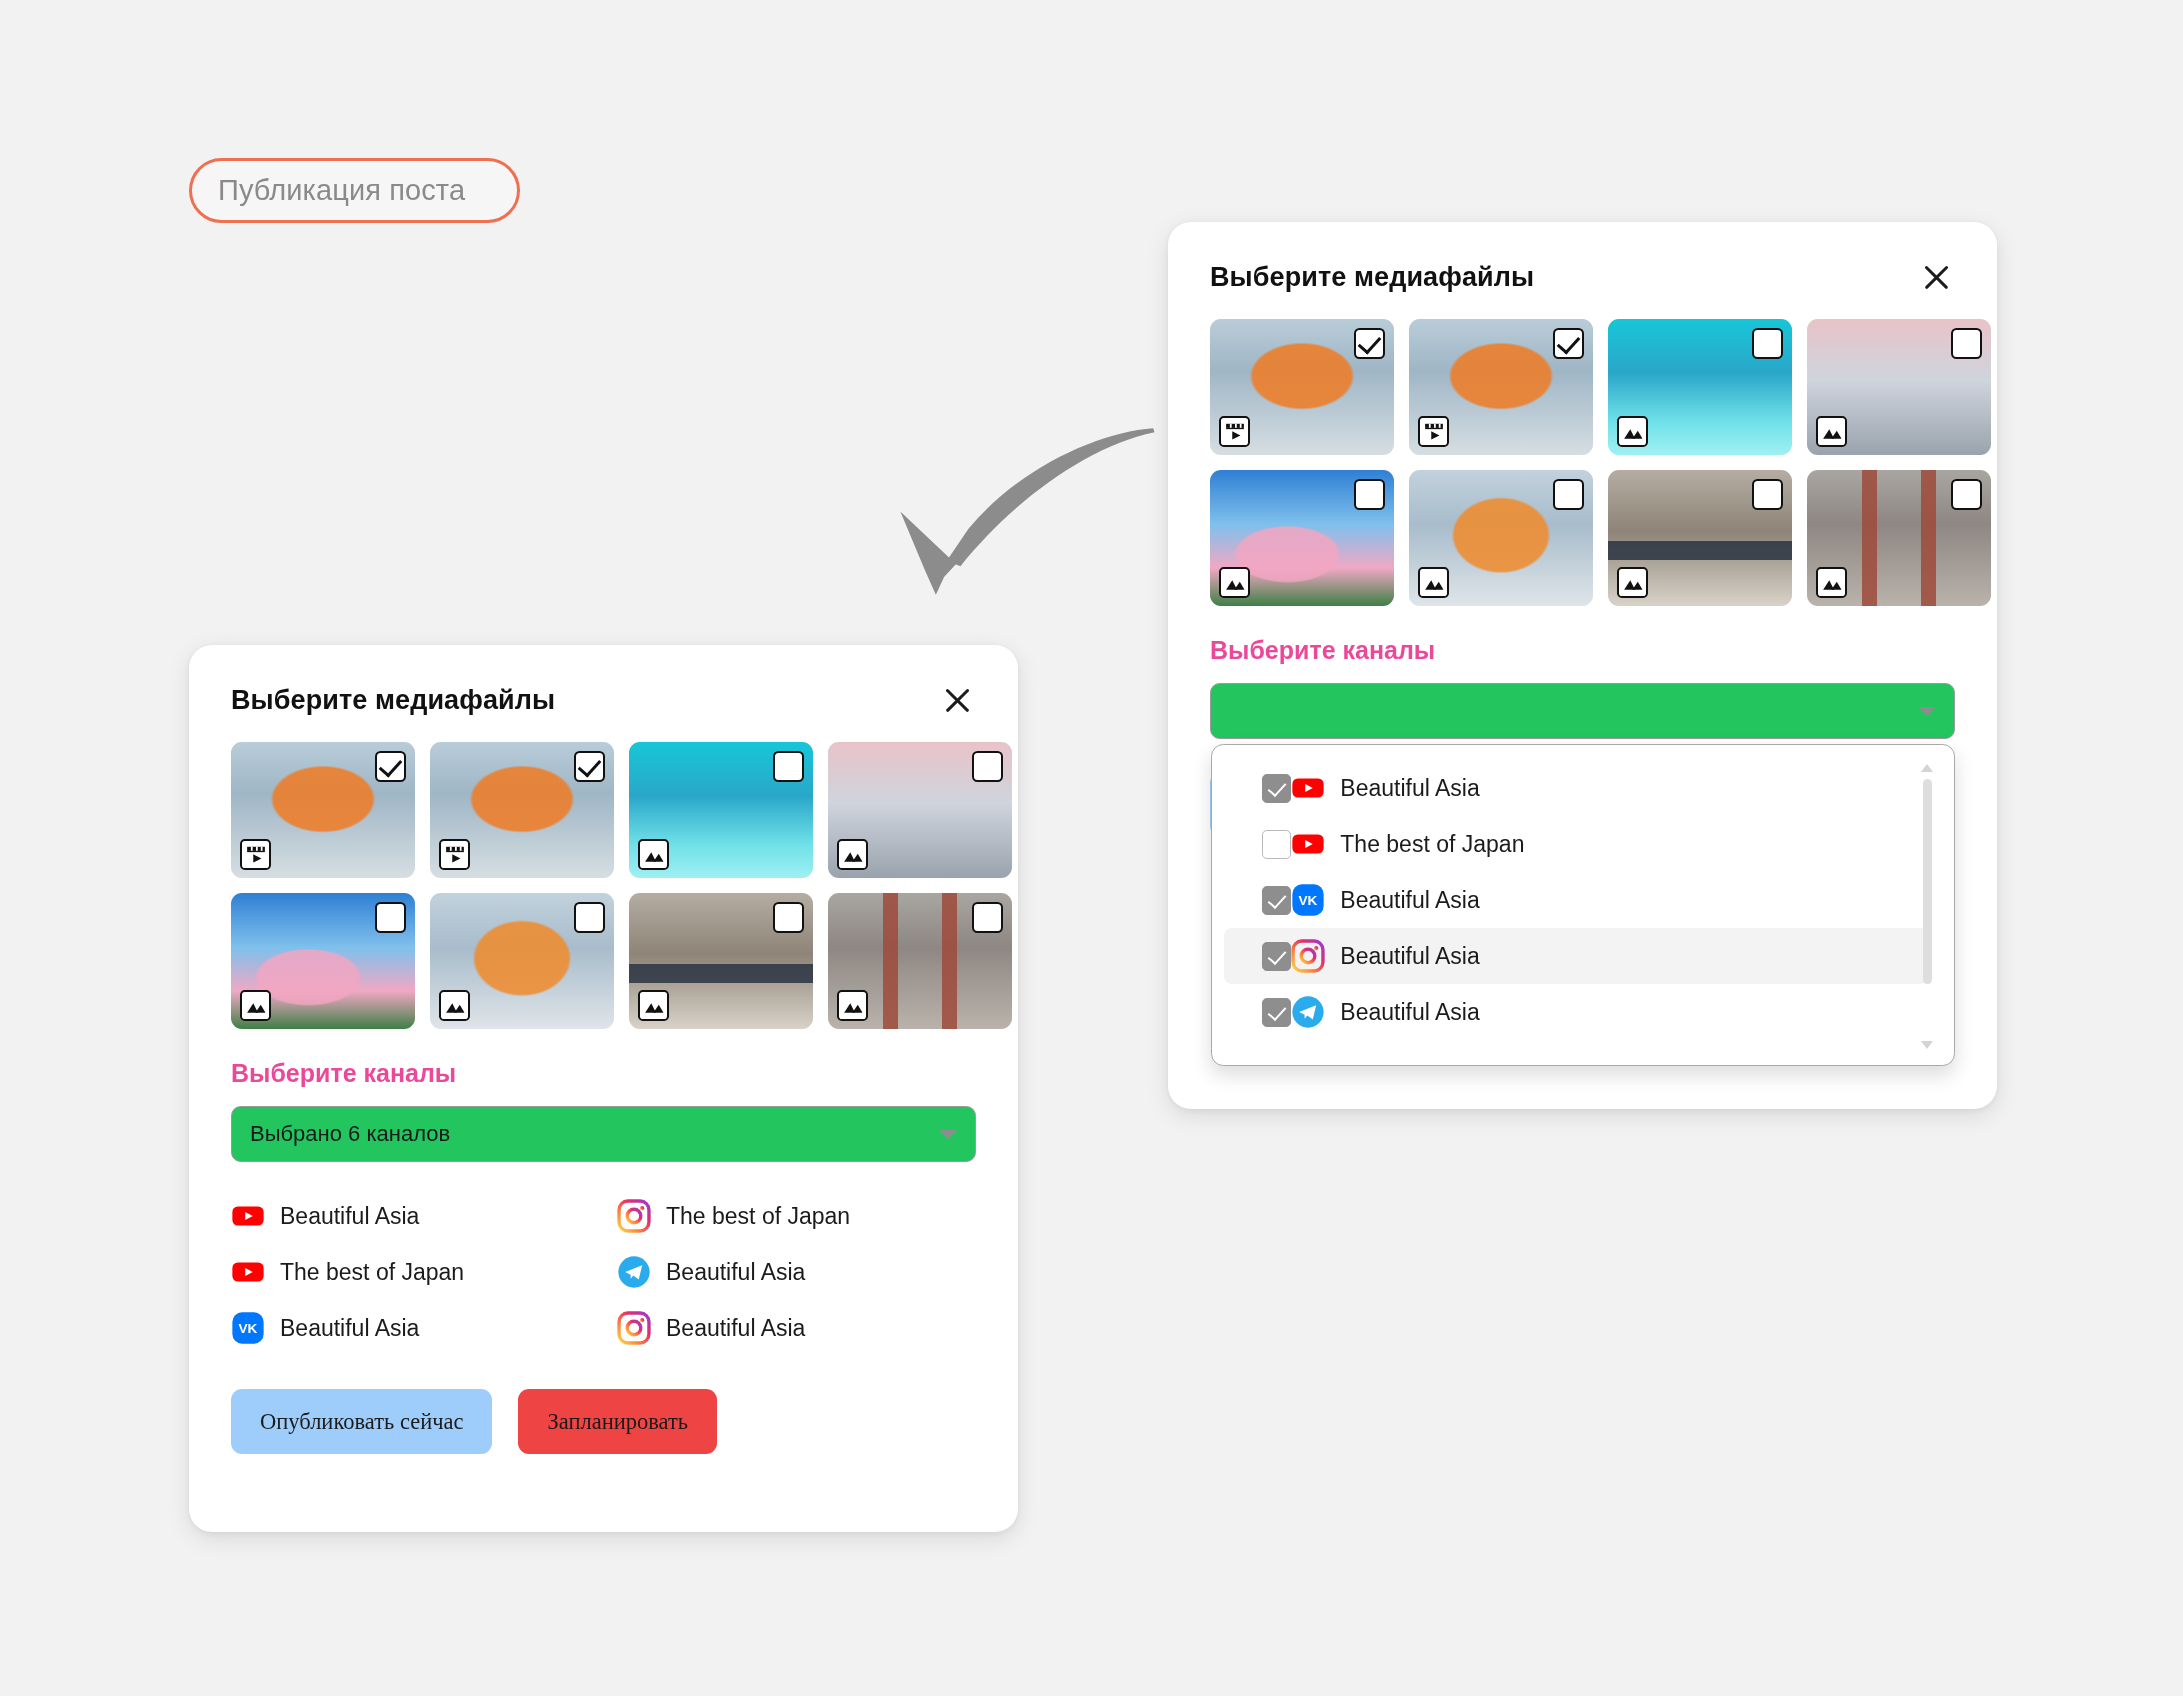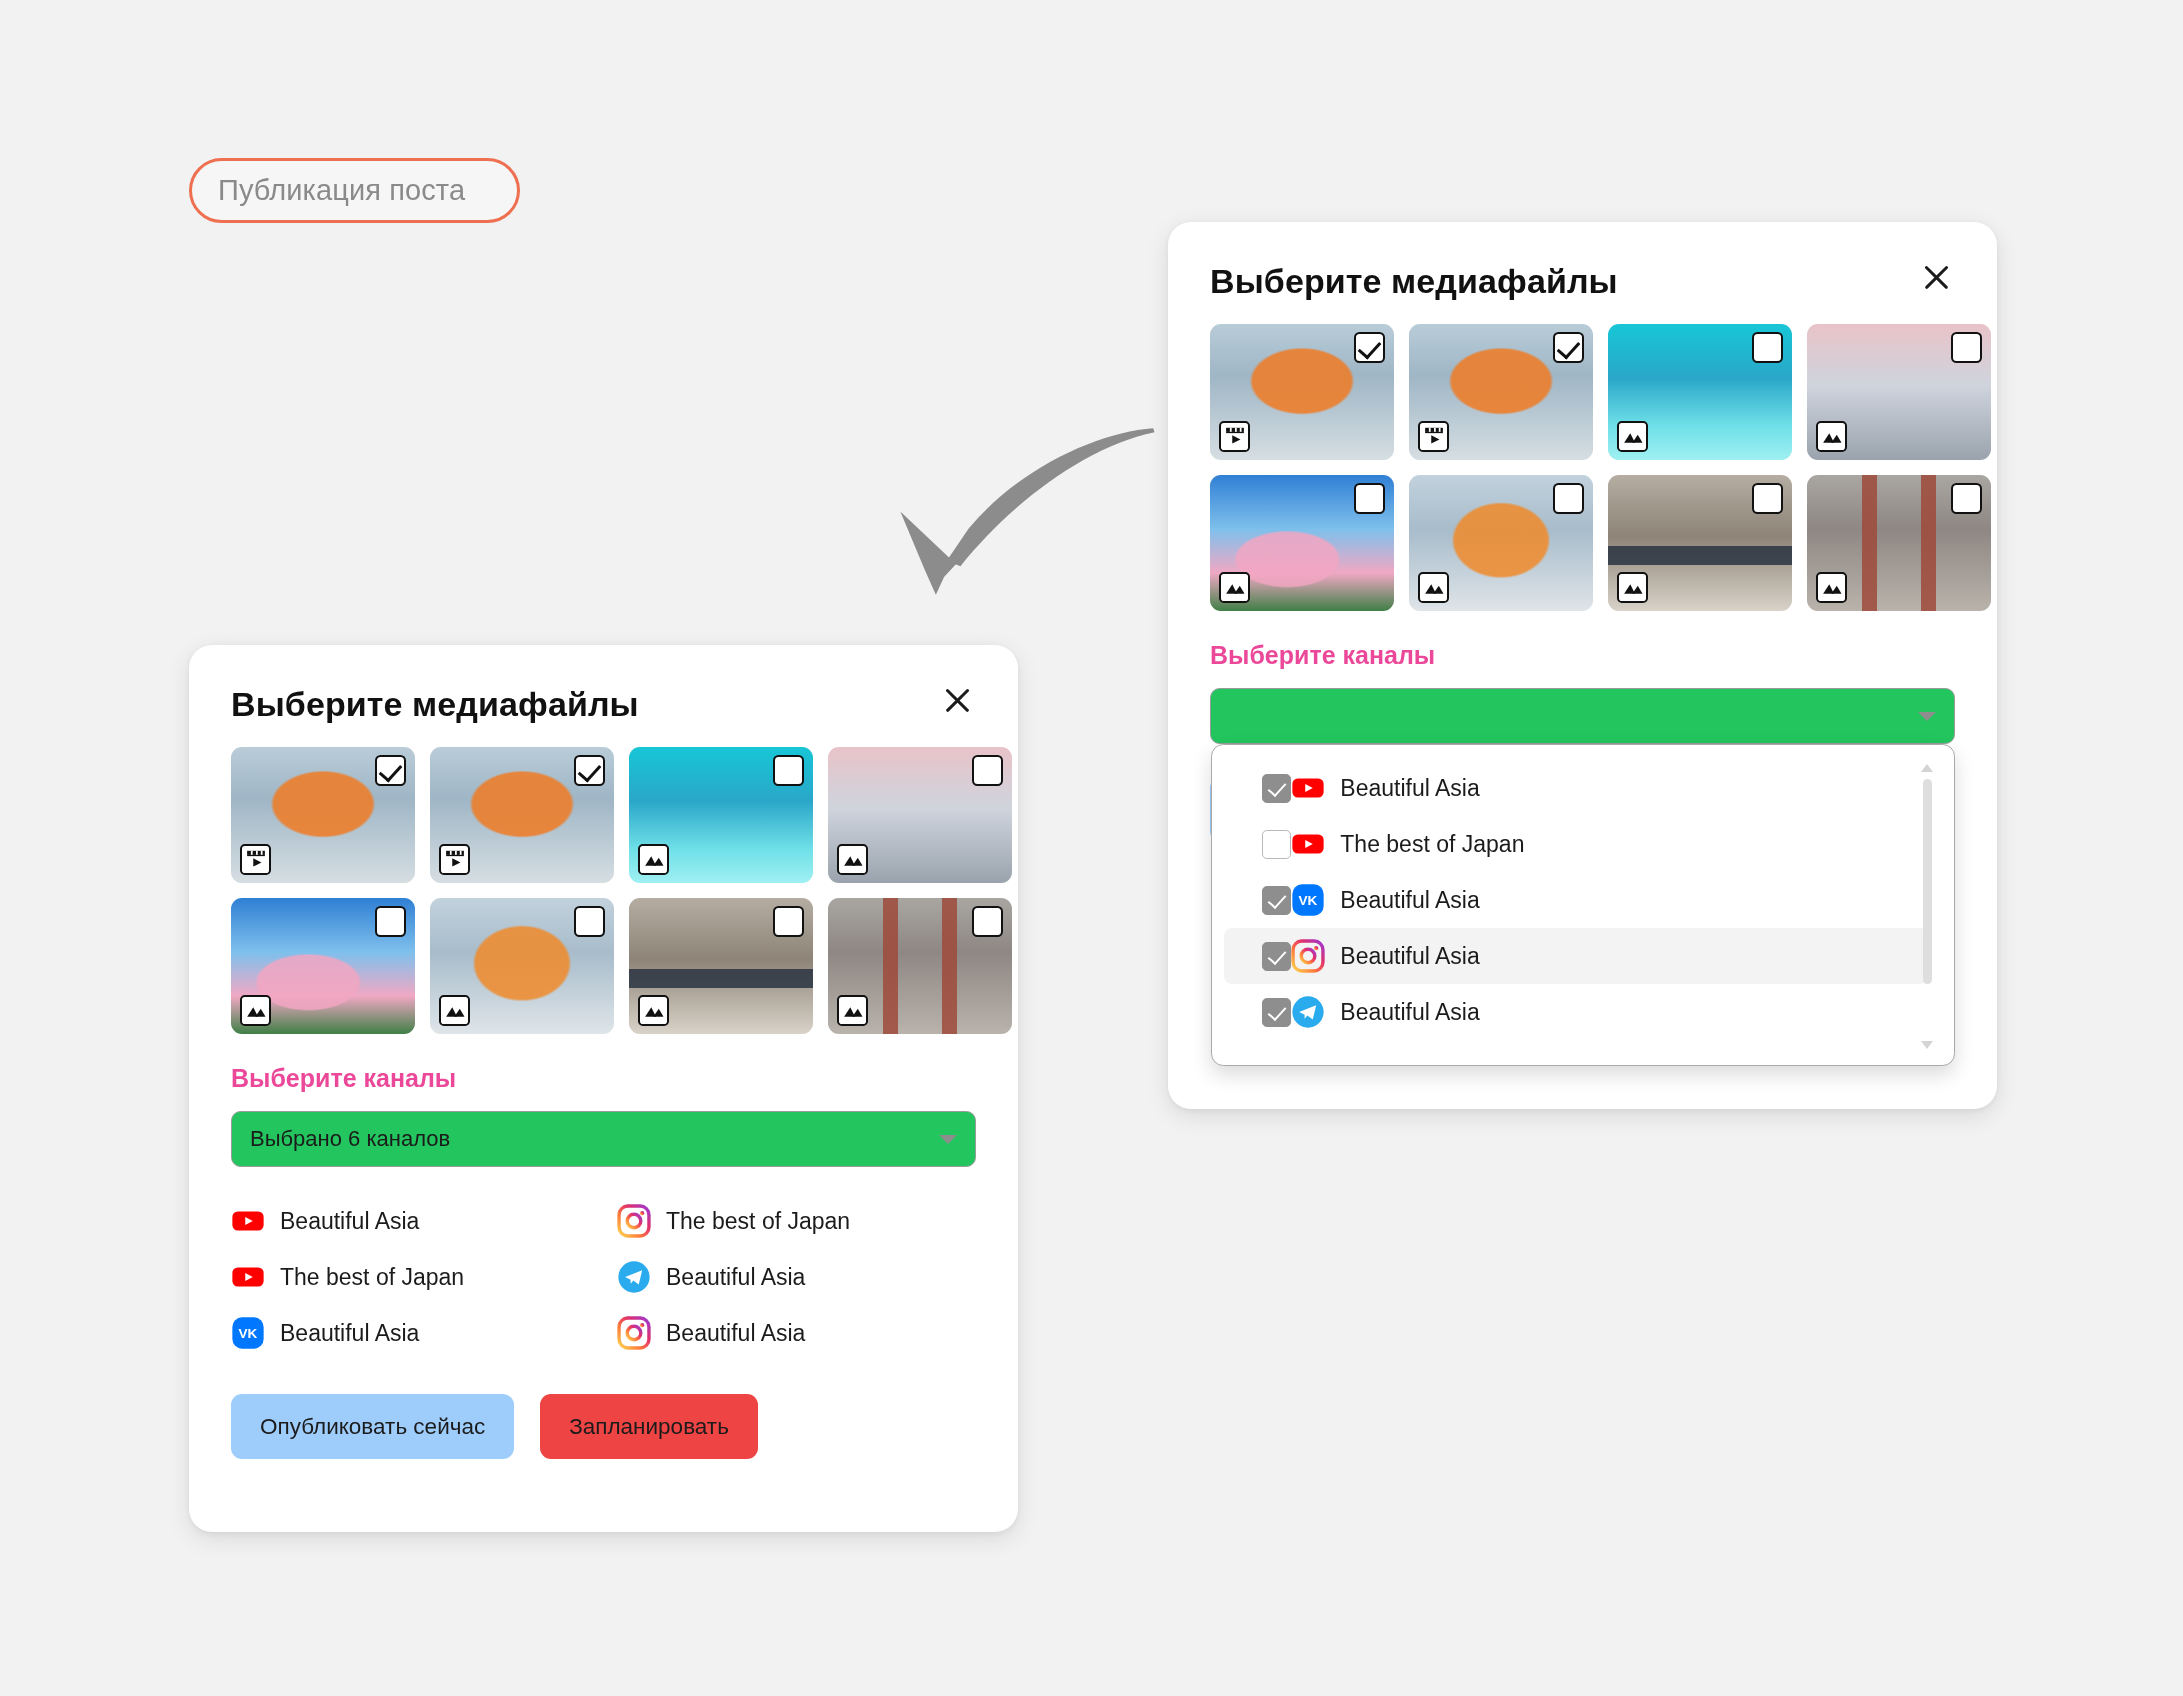--- a/index.html
+++ b/index.html
@@ -29,21 +29,21 @@
   .card {
     position: absolute; background: #fff; border-radius: 23px;
     box-shadow: 0 6.8px 23px rgba(0,0,0,.10), 0 1.4px 5.5px rgba(0,0,0,.05);
   }
   .card-left  { left: 189px;  top: 645px; width: 829px; height: 887px; }
   .card-right { left: 1168px; top: 222px; width: 829px; height: 887px; }
 
   .card-body { position: relative; padding: 40px 42px 0 42px; height: 100%; }
 
   .dlg-head { display: flex; align-items: flex-start; justify-content: space-between; }
-  .dlg-title { font-size: 34px; font-weight: 700; color: #111; letter-spacing: 0.1px; }
+  .dlg-title { font-size: 27px; font-weight: 700; color: #111; letter-spacing: 0.1px; }
   .close-btn {
     width: 37px; height: 37px; position: relative; cursor: pointer;
     margin-top: -2.7px; background: none; border: none;
   }
   .close-btn::before, .close-btn::after {
     content: ""; position: absolute; left: 2.7px; top: 17px;
     width: 31px; height: 2.7px; background: #1b1b1b; border-radius: 1.4px;
   }
   .close-btn::before { transform: rotate(45deg); }
   .close-btn::after  { transform: rotate(-45deg); }
@@ -94,21 +94,21 @@
     margin-top: 26px; display: grid; grid-template-columns: 1fr 1fr;
     column-gap: 27px; row-gap: 0;
   }
   .chan { display: flex; align-items: center; height: 56px; }
   .chan .nm { font-size: 23px; color: #1b1b1b; margin-left: 15px; }
 
   
   .btn-row { display: flex; gap: 26px; margin-top: 33px; }
   .btn {
     border: none; border-radius: 11px; cursor: pointer;
-    font-family: Liberation Sans, sans-serif; font-size: 22.5px; color: #1b1b1b;
+    font-family: Liberation Serif, serif; font-size: 22.5px; color: #1b1b1b;
     height: 65px; padding: 16px 29px;
   }
   .btn-primary { background: #9ecdfb; }
   .btn-secondary { background: #ef4444; }
 
   
   .dd {
     position: absolute; left: 1211px; top: 744px;
     width: 744px; height: 322px; background: #fff;
     border: 1.4px solid #a9a9a9; border-radius: 12.3px;

